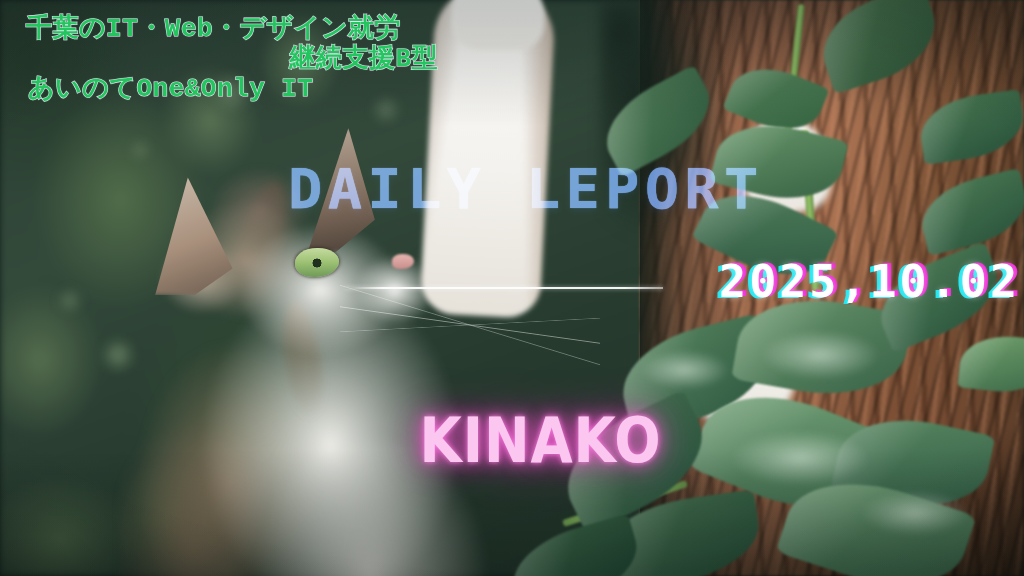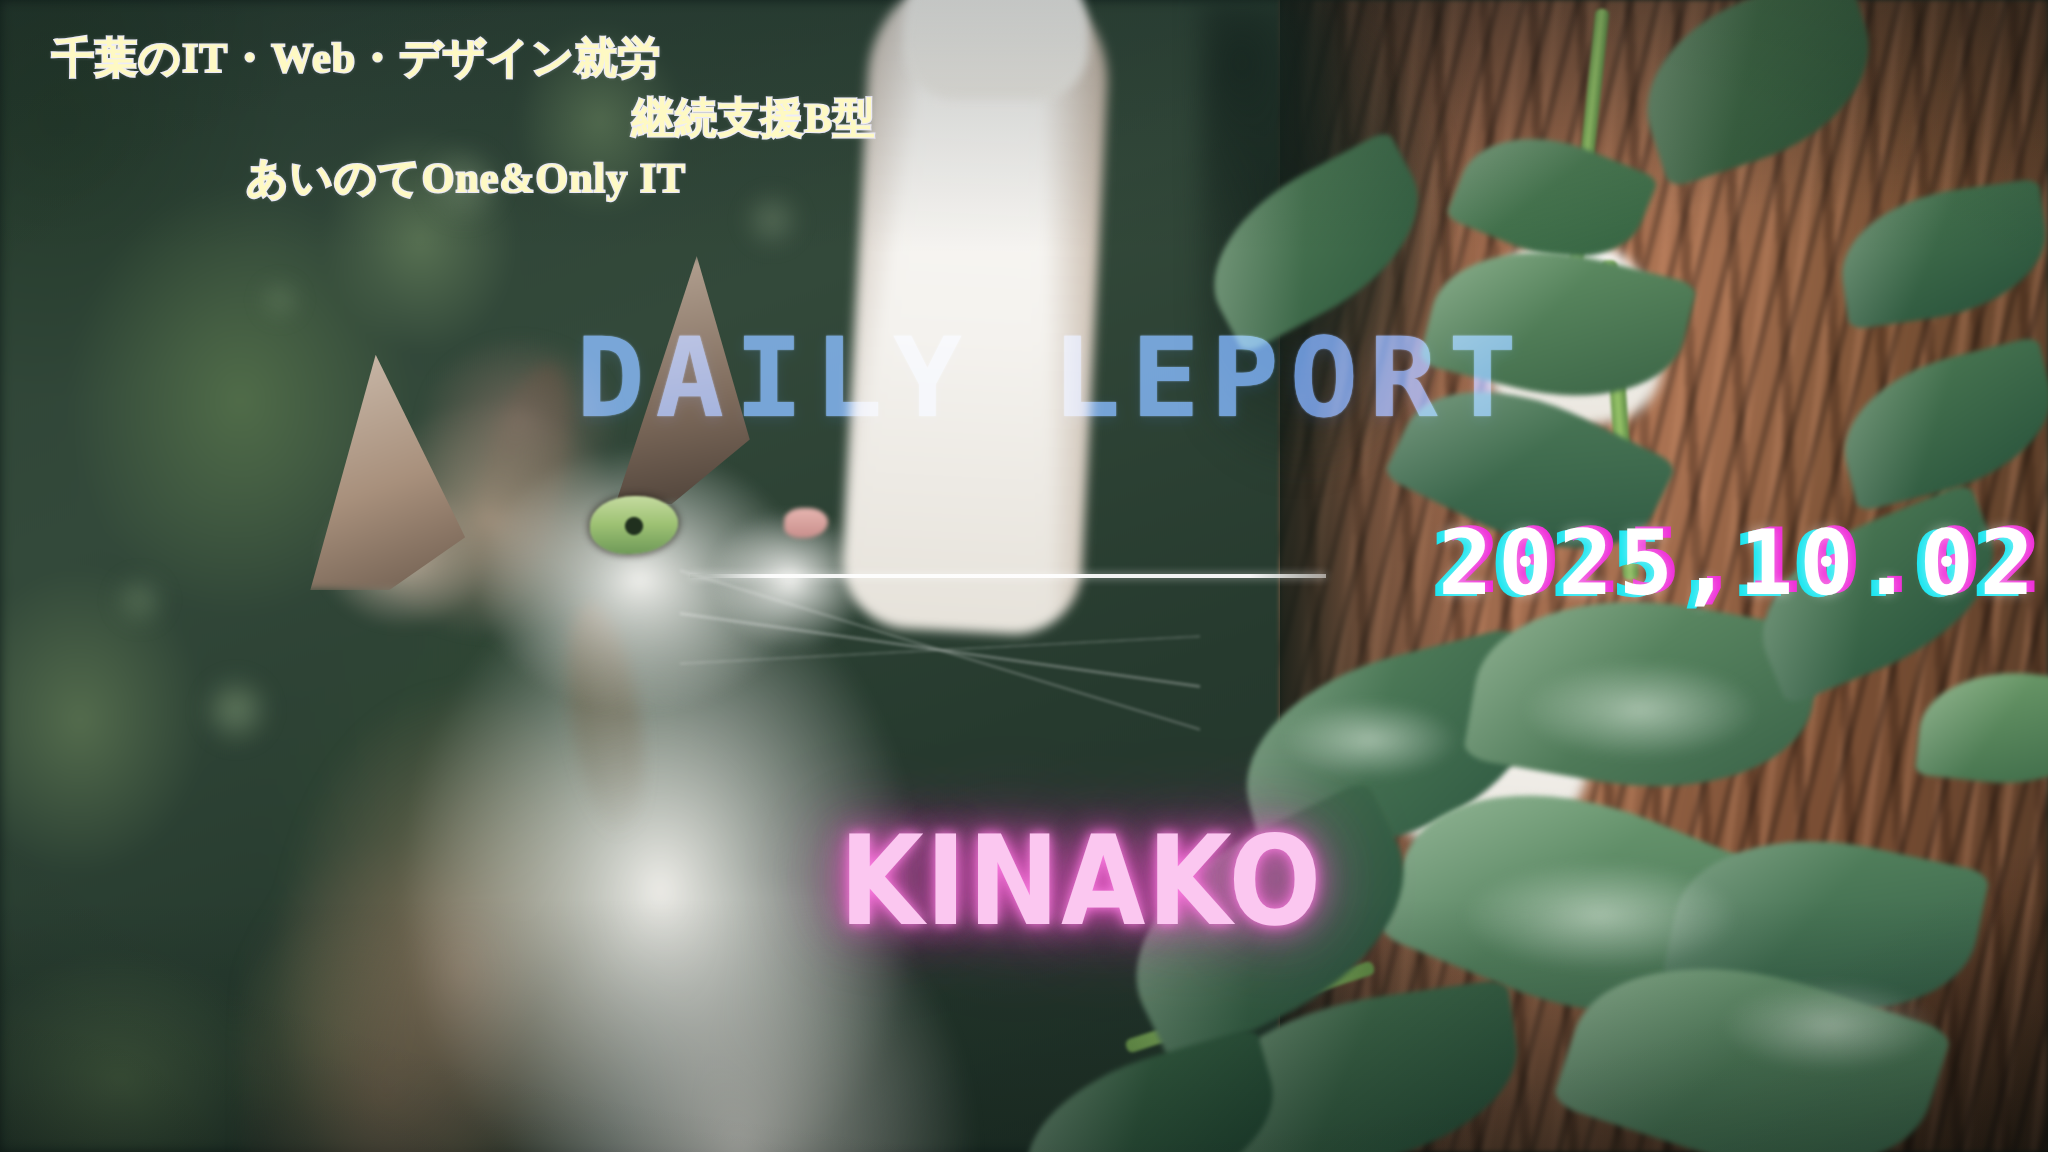--- a/index.html
+++ b/index.html
@@ -222,34 +222,34 @@
       radial-gradient(ellipse 130% 120% at 50% 48%, rgba(0,0,0,0) 42%, rgba(0,0,0,.38) 100%),
       linear-gradient(180deg, rgba(10,24,26,.22) 0%, rgba(0,0,0,0) 22%, rgba(0,0,0,0) 78%, rgba(6,14,12,.30) 100%);
   }
 
   
   .org-block {
     position: absolute;
     left: 18px;
     top: 14px;
     width: 420px;
-    font-family: Liberation Serif, serif;
-    font-size: 21px;
+    font-family: Liberation Mono, monospace;
+    font-size: 26px;
     line-height: 30px;
     letter-spacing: .5px;
-    color: #fef9c3;
+    color: #22c55e;
     font-weight: 700;
     -webkit-text-stroke: 1.1px #e8e6f8;
     paint-order: stroke fill;
     text-shadow: 0 0 2px rgba(255,255,255,.35);
     white-space: nowrap;
   }
   .org-line-1 { text-align: left;   padding-left: 8px; }
   .org-line-2 { text-align: right; }
-  .org-line-3 { text-align: center; padding-left: 10px; }
+  .org-line-3 { text-align: left; padding-left: 10px; }
 
   .title-main {
     position: absolute;
     left: 288px;
     top: 157px;
     font-family: "DejaVu Sans Mono", monospace;
     font-size: 55px;
     font-weight: 700;
     letter-spacing: 5px;
     color: #5f8ede;

